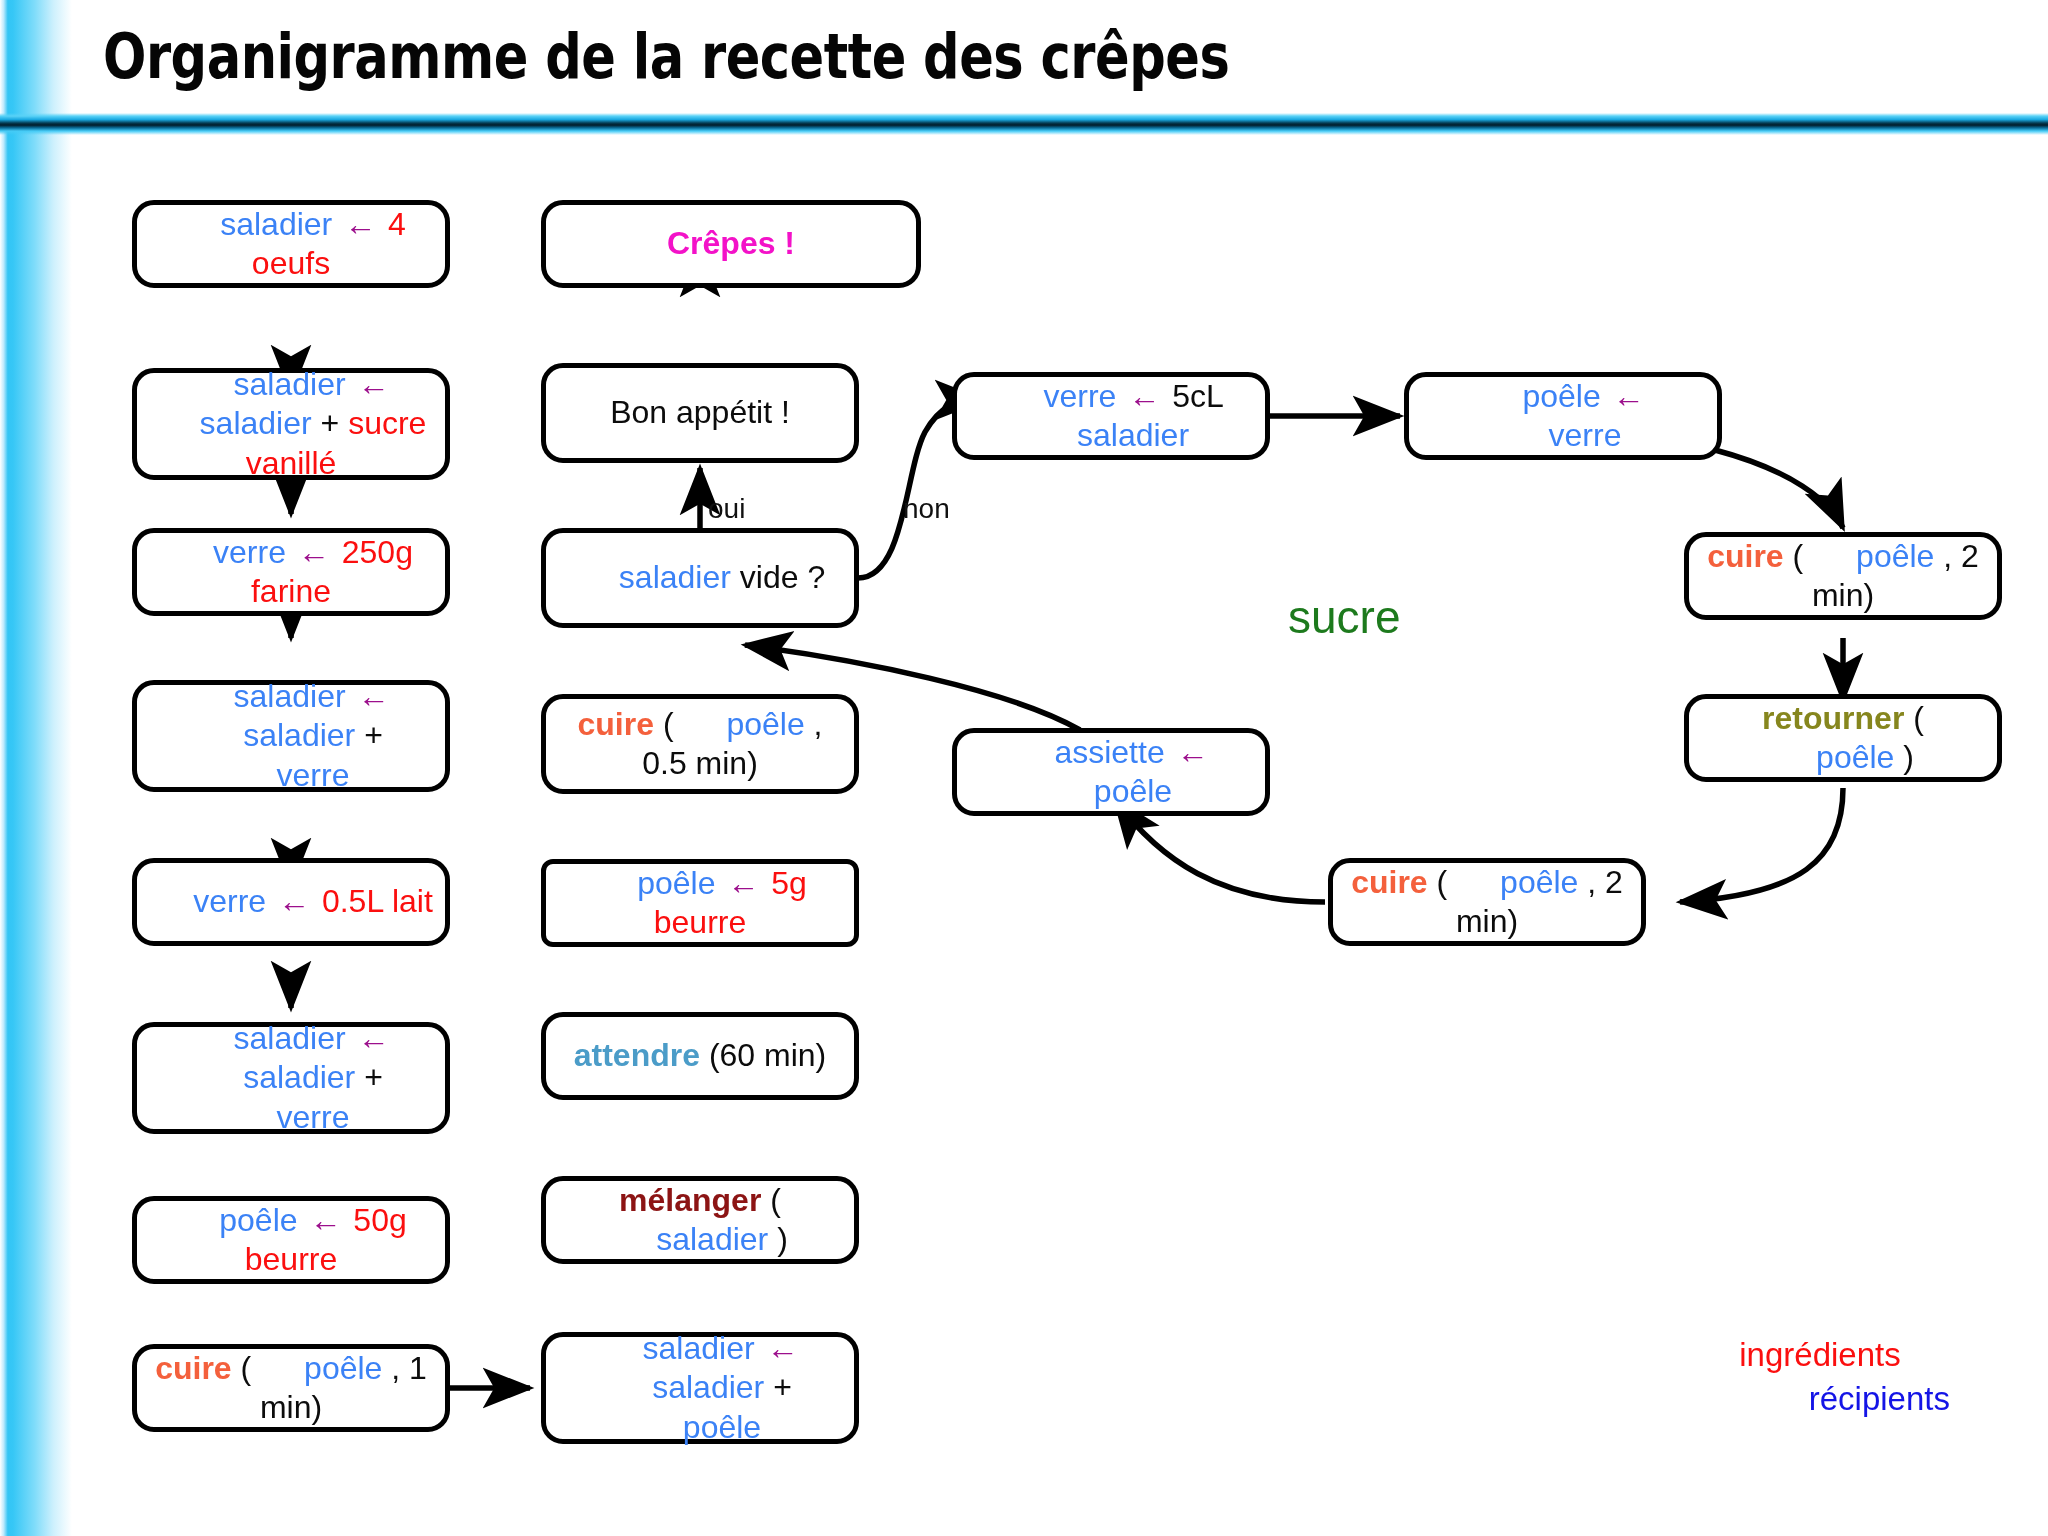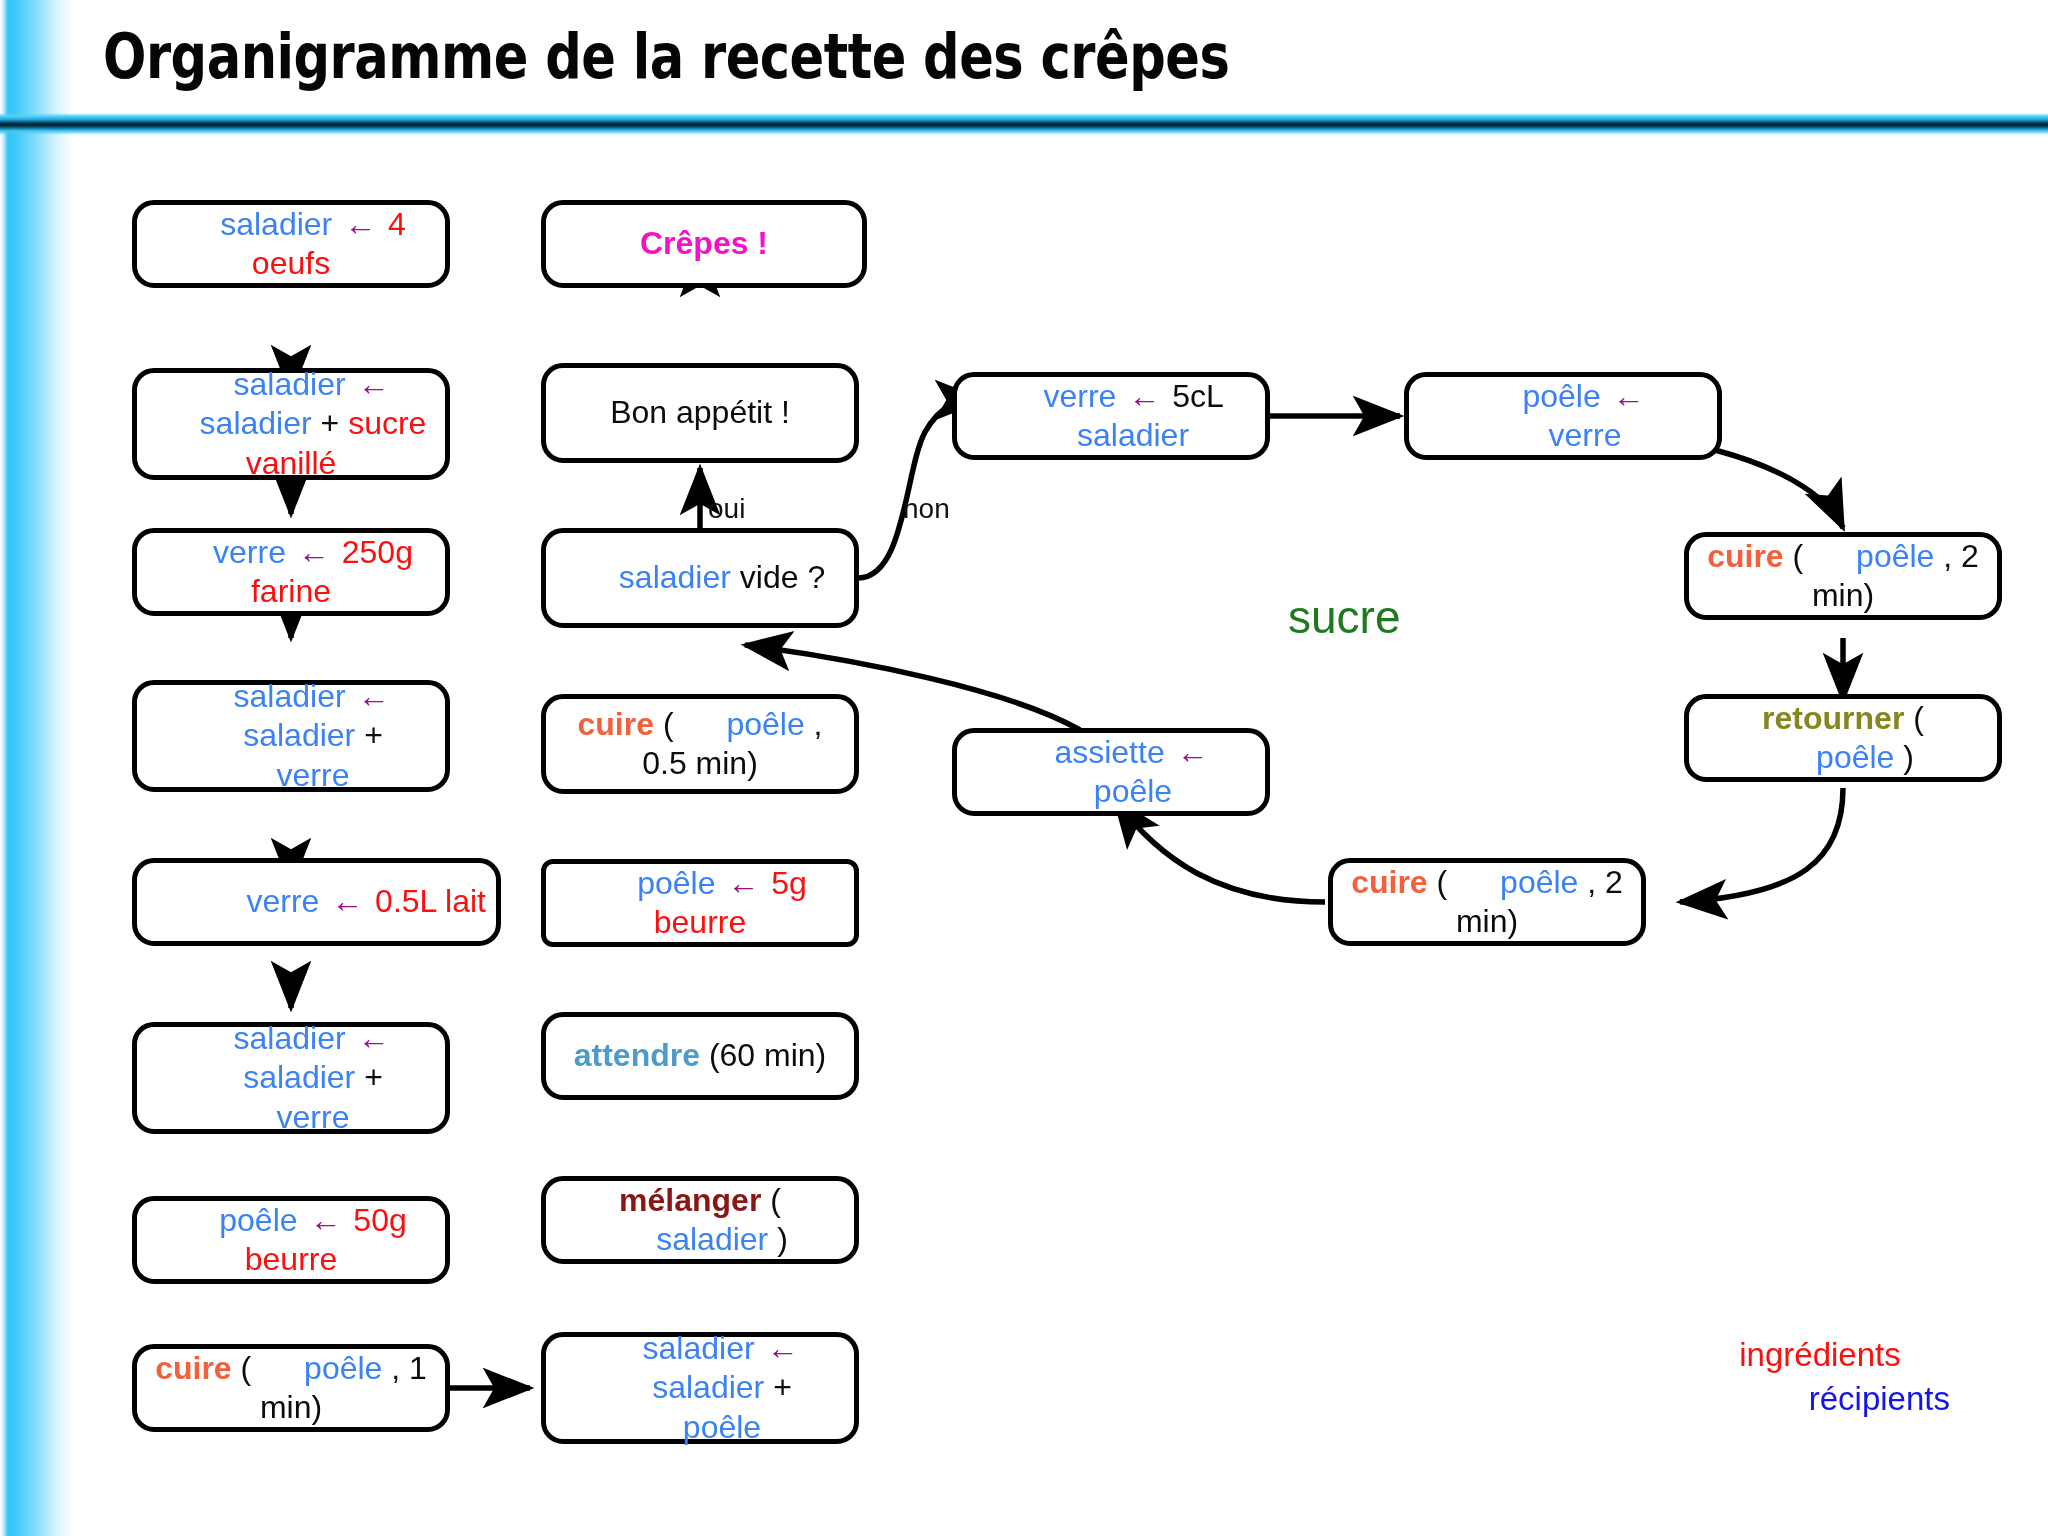--- a/index.html
+++ b/index.html
@@ -145,37 +145,37 @@
     </div>
 
   <div class="node" style="left:132px;top:528px;width:318px;height:88px;">
       <span class="txt"><span class="vessel">verre</span> <span class="assign">←</span> <span class="ingr">250g farine</span></span>
     </div>
 
   <div class="node" style="left:132px;top:680px;width:318px;height:112px;">
       <span class="txt"><span class="vessel">saladier</span> <span class="assign">←</span> <span class="vessel">saladier</span> <span class="plain">+</span> <span class="vessel">verre</span></span>
     </div>
 
-  <div class="node" style="left:132px;top:858px;width:369px;height:88px;justify-content:flex-end;">
+  <div class="node" style="left:132px;top:858px;width:318px;height:88px;">
       <span class="txt"><span class="vessel">verre</span> <span class="assign">←</span> <span class="ingr">0.5L lait</span></span>
     </div>
 
   <div class="node" style="left:132px;top:1022px;width:318px;height:112px;">
       <span class="txt"><span class="vessel">saladier</span> <span class="assign">←</span> <span class="vessel">saladier</span> <span class="plain">+</span> <span class="vessel">verre</span></span>
     </div>
 
   <div class="node" style="left:132px;top:1196px;width:318px;height:88px;justify-content:flex-end;">
       <span class="txt"><span class="vessel">poêle</span> <span class="assign">←</span> <span class="ingr">50g beurre</span></span>
     </div>
 
   <div class="node" style="left:132px;top:1344px;width:318px;height:88px;">
       <span class="txt"><span class="fn-cuire">cuire</span> <span class="plain">(</span> <span class="vessel">poêle</span> <span class="plain">, 1 min)</span></span>
     </div>
 
-  <div class="node" style="left:541px;top:200px;width:326px;height:88px;">
+  <div class="node" style="left:541px;top:200px;width:380px;height:88px;">
       <span class="txt"><span class="final">Crêpes !</span></span>
     </div>
 
   <div class="node" style="left:541px;top:363px;width:318px;height:100px;">
       <span class="txt"><span class="plain">Bon appétit !</span></span>
     </div>
 
   <div class="node" style="left:541px;top:528px;width:318px;height:100px;">
       <span class="txt"><span class="vessel">saladier</span> <span class="plain">vide ?</span></span>
     </div>

